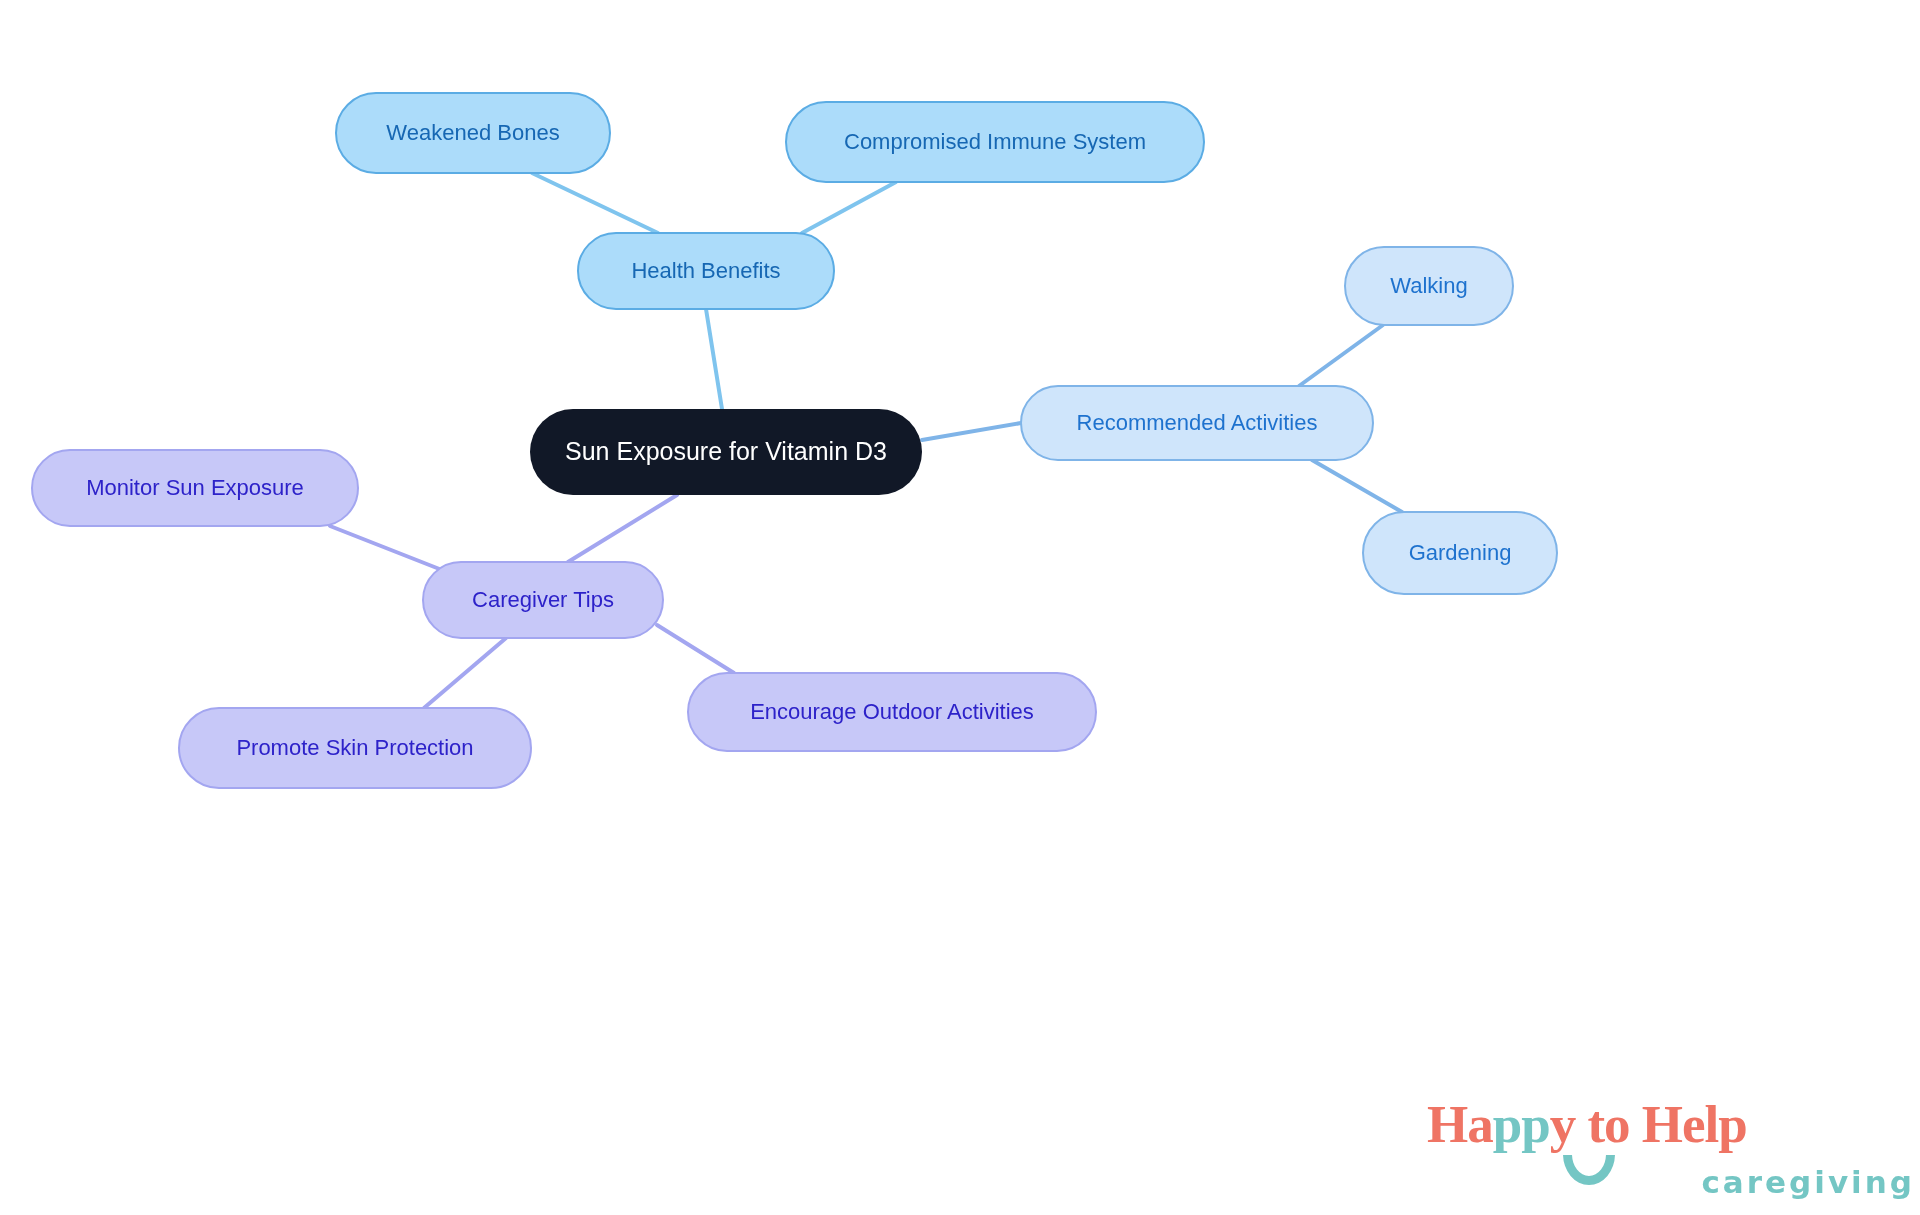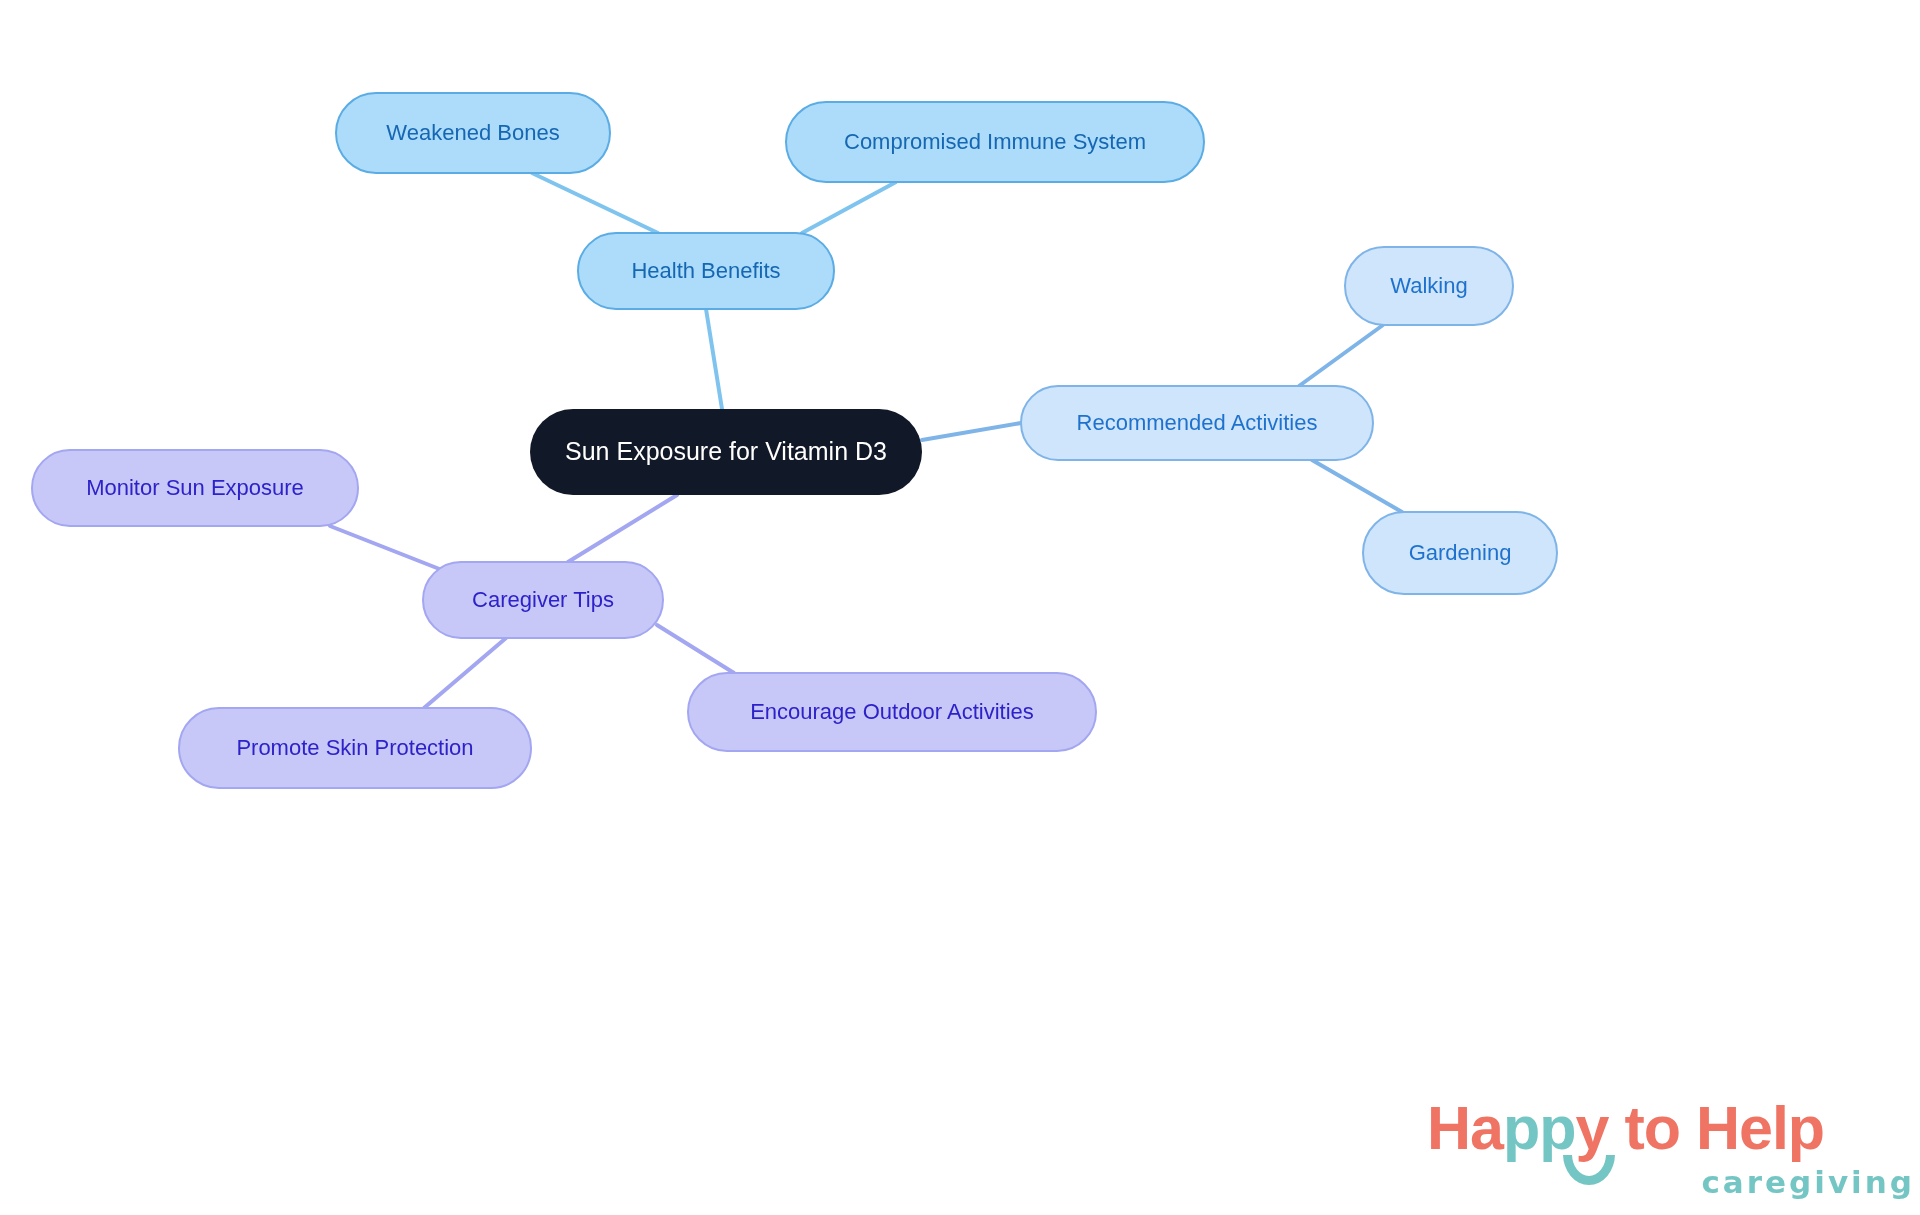--- a/index.html
+++ b/index.html
@@ -45,22 +45,22 @@
     position: absolute;
     left: 1415px;
     top: 1098px;
     width: 490px;
     height: 112px;
   }
   .logo-wordmark {
     position: absolute;
     left: 0;
     top: 0;
-    font-family: Liberation Sans, sans-serif;
-    font-size: 61px;
+    font-family: Liberation Serif, serif;
+    font-size: 53px;
     font-weight: 700;
     letter-spacing: -1px;
     line-height: 1;
     color: #ef7464;
     white-space: nowrap;
   }
   .logo-wordmark .teal-pp {
     color: #74c6c4;
   }
   #logo-smile {

